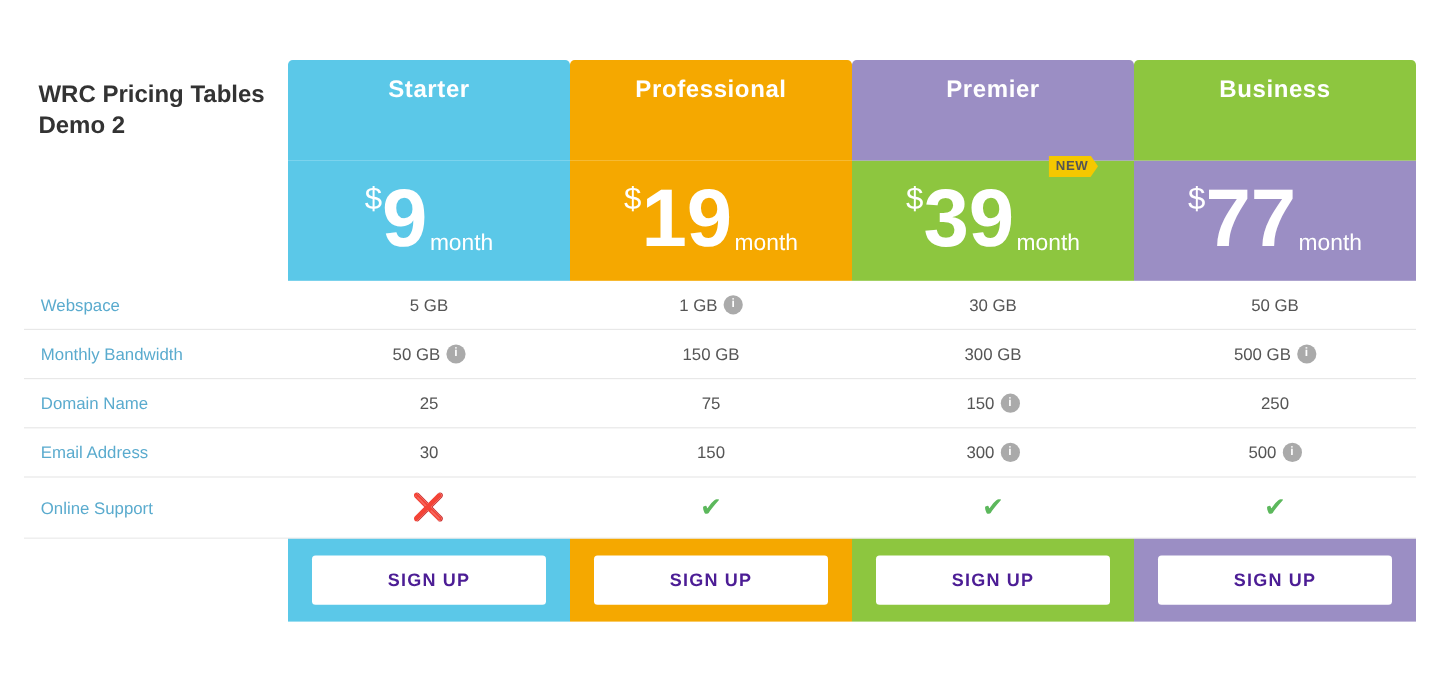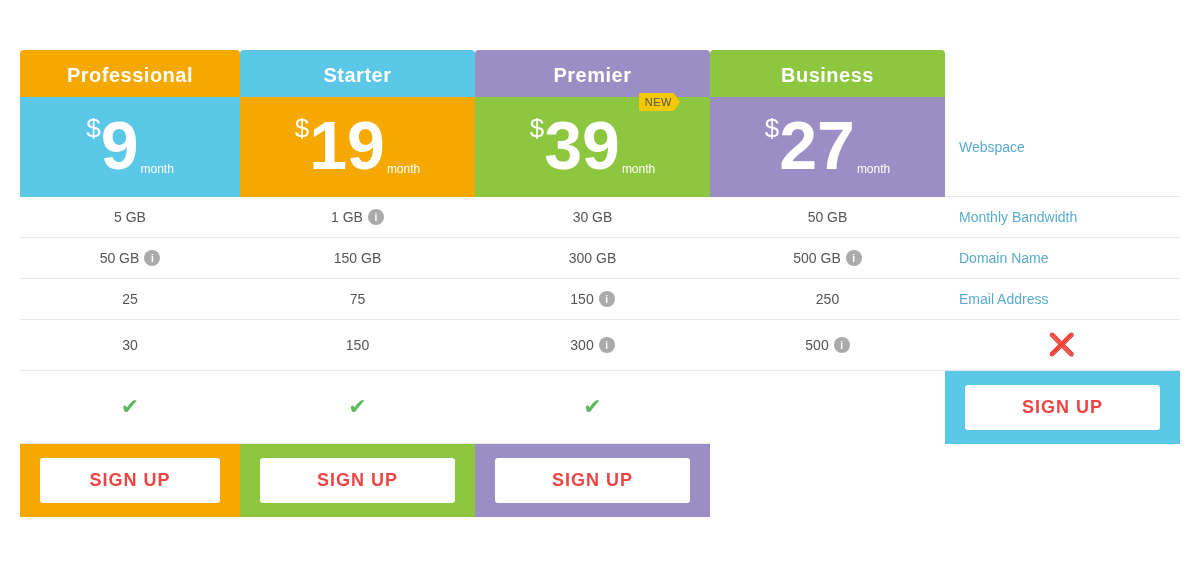--- a/index.html
+++ b/index.html
@@ -75,35 +75,35 @@
       font-size: 26px;
       font-weight: 300;
       margin-top: 4px;
     }
     .price-number {
       font-size: 68px;
       font-weight: 700;
       line-height: 1;
     }
     .price-period {
-      font-size: 12px;
+      font-size: 19px;
       font-weight: 400;
       align-self: flex-end;
       margin-bottom: 4px;
       margin-left: 2px;
     }
 
     .new-badge {
       position: absolute;
       top: -4px;
       right: 30px;
       background: #f5c800;
       color: #555;
       font-size: 11px;
-      font-weight: 400;
+      font-weight: 700;
       padding: 3px 8px 3px 6px;
       clip-path: polygon(0% 0%, 85% 0%, 100% 50%, 85% 100%, 0% 100%);
       letter-spacing: 0.5px;
     }
 
     
     .feature-label-cell {
       padding: 12px 14px;
       font-size: 14px;
       color: #5aabce;
@@ -156,42 +156,45 @@
     }
     .btn-cell.starter { background: #5bc8e8; }
     .btn-cell.professional { background: #f5a800; }
     .btn-cell.business { background: #8dc63f; }
     .btn-cell.premier { background: #9b8ec4; }
 
     .signup-btn {
       background: #fff;
       border: none;
       padding: 12px 28px;
-      font-size: 18px;
+      font-size: 15px;
       font-weight: 700;
       letter-spacing: 1px;
-      color: #ef4444;
+      color: #4c1d95;
       cursor: pointer;
       border-radius: 3px;
       width: 100%;
       text-transform: uppercase;
     }
   </style>
 </head>
 <body>
 
 <div class="pricing-container">
   <div class="pricing-table">
 
-
+    <div class="header-label">
+      <h2>WRC Pricing Tables Demo 2</h2>
+    </div>
+
+    <div class="plan-header starter">
+      <span>Starter</span>
+    </div>
     <div class="plan-header professional">
       <span>Professional</span>
-    </div>
-    <div class="plan-header starter">
-      <span>Starter</span>
     </div>
     <div class="plan-header premier">
       <span>Premier</span>
     </div>
     <div class="plan-header business">
       <span>Business</span>
     </div>
 
     <div class="price-label"></div>
     <div class="price-cell starter">
@@ -212,21 +215,21 @@
       <span class="new-badge">NEW</span>
       <div class="price-amount">
         <span class="price-dollar">$</span>
         <span class="price-number">39</span>
         <span class="price-period">month</span>
       </div>
     </div>
     <div class="price-cell premier">
       <div class="price-amount">
         <span class="price-dollar">$</span>
-        <span class="price-number">27</span>
+        <span class="price-number">77</span>
         <span class="price-period">month</span>
       </div>
     </div>
 
     <div class="feature-label-cell row-even">
       <span>Webspace</span>
     </div>
     <div class="feature-value-cell row-even">
       <span>5 GB</span>
     </div>
@@ -287,20 +290,23 @@
     </div>
     <div class="feature-value-cell row-odd">
       <span>300</span>
       <span class="info-icon">i</span>
     </div>
     <div class="feature-value-cell row-odd">
       <span>500</span>
       <span class="info-icon">i</span>
     </div>
 
+    <div class="feature-label-cell row-even">
+      <span>Online Support</span>
+    </div>
     <div class="feature-value-cell row-even">
       <span class="cross-icon">❌</span>
     </div>
     <div class="feature-value-cell row-even">
       <span class="check-icon">✔</span>
     </div>
     <div class="feature-value-cell row-even">
       <span class="check-icon">✔</span>
     </div>
     <div class="feature-value-cell row-even">

